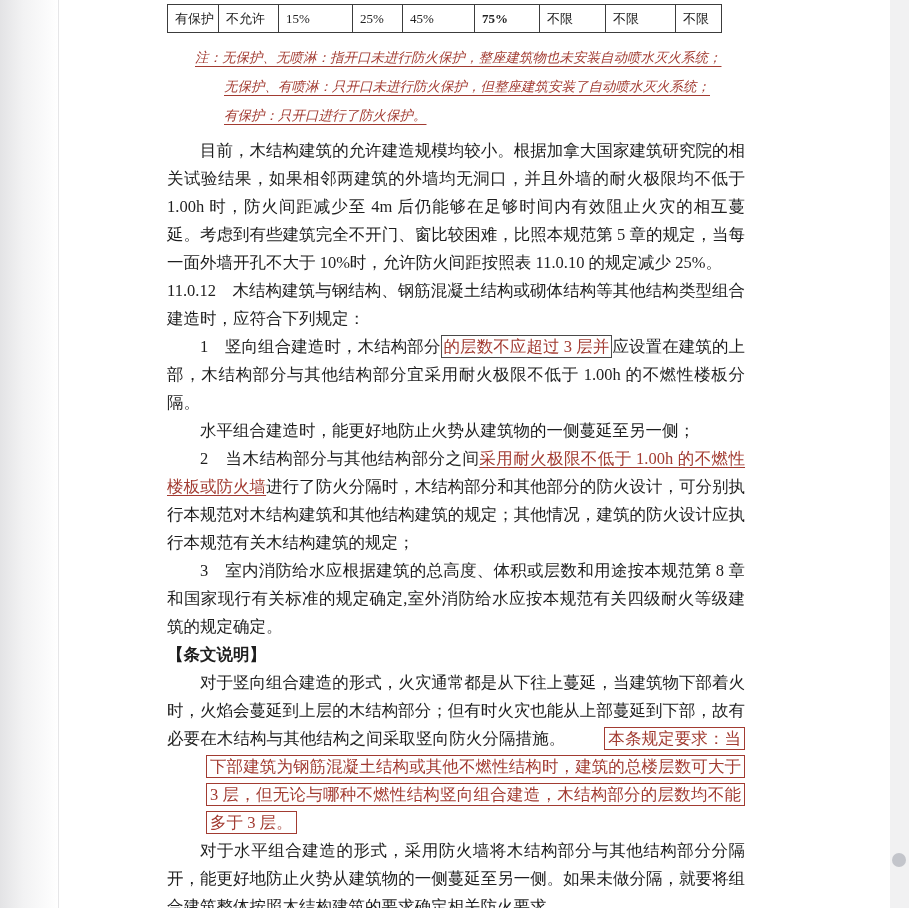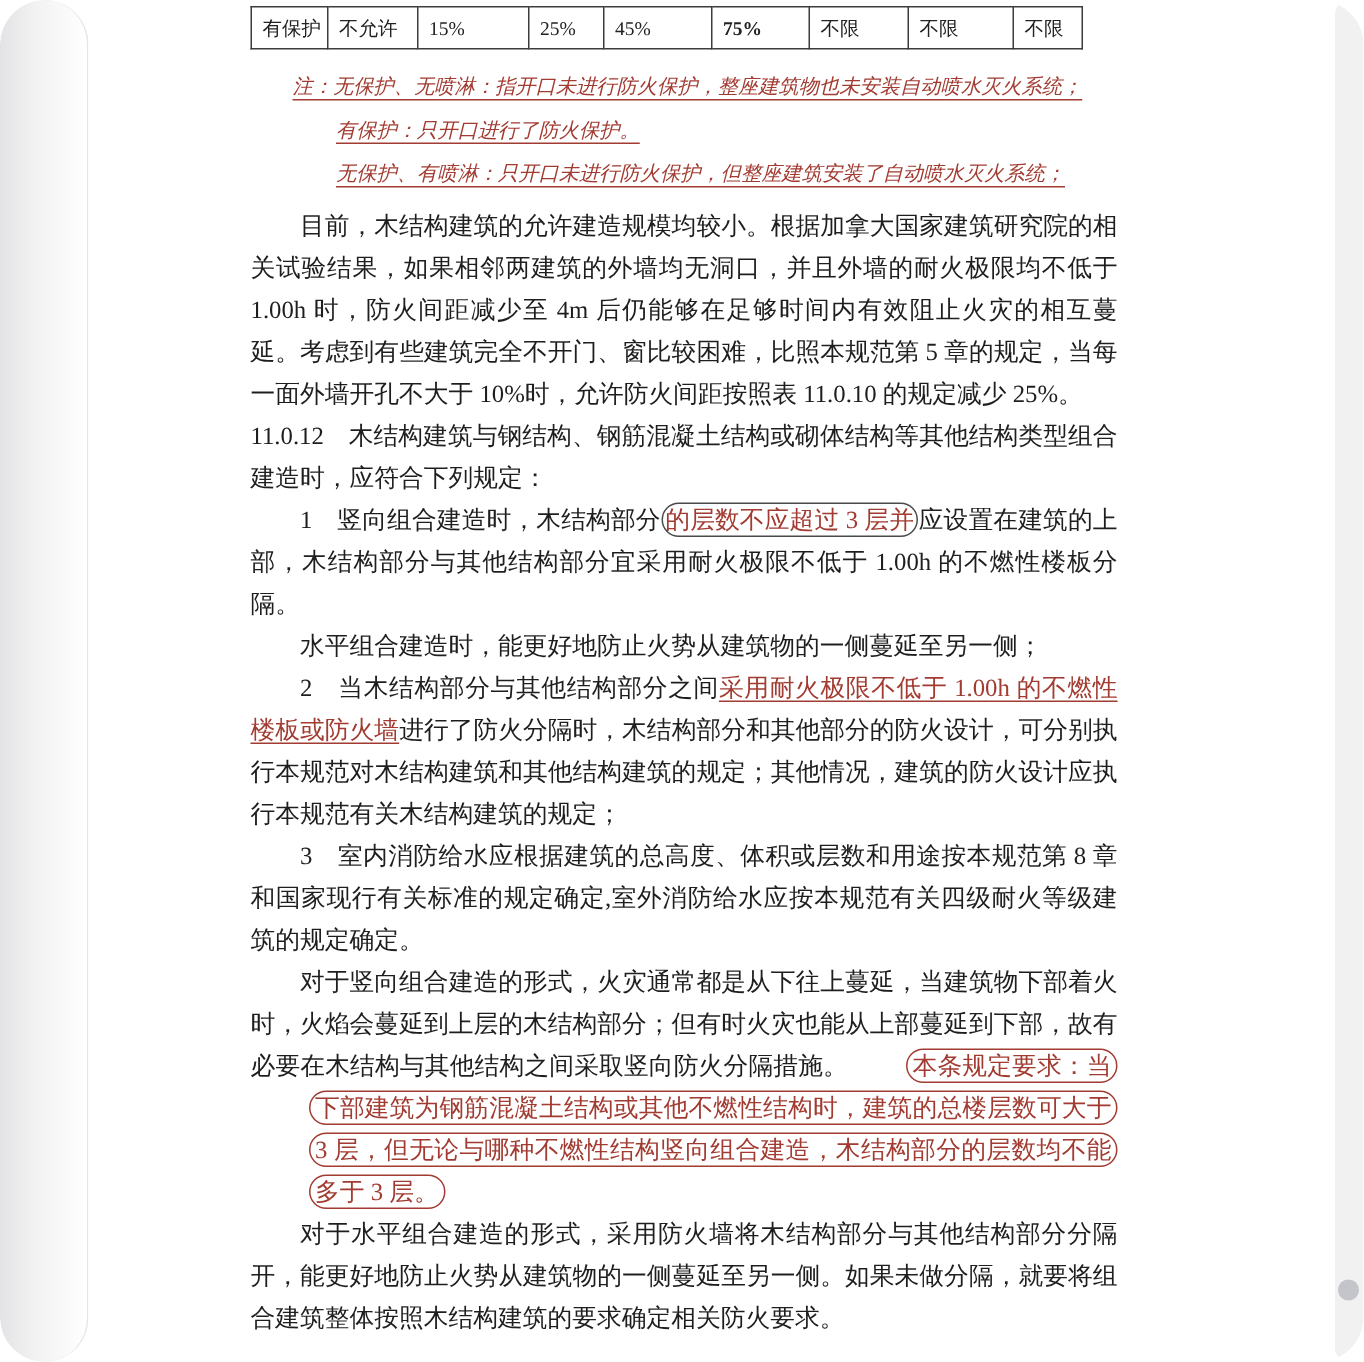--- a/index.html
+++ b/index.html
@@ -1,15 +1,15 @@
 <!DOCTYPE html>
 <html style="--red: #A23B31;"><head>
 <meta charset="utf-8">
 <style>
-  * { margin: 0; padding: 0; box-sizing: border-box; border-radius: 30px; }
+  * { margin: 0; padding: 0; box-sizing: border-box; }
   html, body { width: 909px; height: 908px; }
   body {
     font-family: "Liberation Serif", "DejaVu Serif", serif;
     background: #ffffff;
     position: relative;
     overflow: hidden;
   }
   .page {
     position: absolute; left: 0; top: 0;
     width: 909px; height: 908px;
@@ -114,28 +114,29 @@
             <td style="width: 65px; font-weight: bold;">75%</td>
             <td style="width: 66px;">不限</td>
             <td style="width: 70px;">不限</td>
             <td style="width: 46px;">不限</td>
           </tr>
     </tbody>
       </table>
 
     <div class="notes" id="notes">
         <div class="note-line" style="padding-left: 28px;">注：无保护、无喷淋：指开口未进行防火保护，整座建筑物也未安装自动喷水灭火系统；</div>
+        <div class="note-line" style="padding-left: 57px;">无保护、有喷淋：只开口未进行防火保护，但整座建筑安装了自动喷水灭火系统；</div>
         <div class="note-line" style="padding-left: 57px;">有保护：只开口进行了防火保护。</div>
-        <div class="note-line" style="padding-left: 57px;">无保护、有喷淋：只开口未进行防火保护，但整座建筑安装了自动喷水灭火系统；</div>
       </div>
 
     <div class="doc-body" id="doc-body">
         <div class="para indent"><span>目前，木结构建筑的允许建造规模均较小。根据加拿大国家建筑研究院的相关试验结果，如果相邻两建筑的外墙均无洞口，并且外墙的耐火极限均不低于 1.00h 时，防火间距减少至 4m 后仍能够在足够时间内有效阻止火灾的相互蔓延。考虑到有些建筑完全不开门、窗比较困难，比照本规范第 5 章的规定，当每一面外墙开孔不大于 10%时，允许防火间距按照表 11.0.10 的规定减少 25%。</span></div>
         <div class="para"><span>11.0.12　木结构建筑与钢结构、钢筋混凝土结构或砌体结构等其他结构类型组合建造时，应符合下列规定：</span></div>
         <div class="para indent"><span>1　竖向组合建造时，木结构部分</span><span class="seg-red-boxgray">的层数不应超过 3 层并</span><span>应设置在建筑的上部，木结构部分与其他结构部分宜采用耐火极限不低于 1.00h 的不燃性楼板分隔。</span></div>
         <div class="para indent"><span>水平组合建造时，能更好地防止火势从建筑物的一侧蔓延至另一侧；</span></div>
         <div class="para indent"><span>2　当木结构部分与其他结构部分之间</span><span class="seg-red-underline">采用耐火极限不低于 1.00h 的不燃性楼板或防火墙</span><span>进行了防火分隔时，木结构部分和其他部分的防火设计，可分别执行本规范对木结构建筑和其他结构建筑的规定；其他情况，建筑的防火设计应执行本规范有关木结构建筑的规定；</span></div>
         <div class="para indent"><span>3　室内消防给水应根据建筑的总高度、体积或层数和用途按本规范第 8 章和国家现行有关标准的规定确定,室外消防给水应按本规范有关四级耐火等级建筑的规定确定。</span></div>
+        <div class="para"><span class="seg-bold">【条文说明】</span></div>
         <div class="para indent"><span>对于竖向组合建造的形式，火灾通常都是从下往上蔓延，当建筑物下部着火时，火焰会蔓延到上层的木结构部分；但有时火灾也能从上部蔓延到下部，故有必要在木结构与其他结构之间采取竖向防火分隔措施。</span><span class="seg-red-boxred">本条规定要求：当下部建筑为钢筋混凝土结构或其他不燃性结构时，建筑的总楼层数可大于 3 层，但无论与哪种不燃性结构竖向组合建造，木结构部分的层数均不能多于 3 层。</span></div>
         <div class="para indent"><span>对于水平组合建造的形式，采用防火墙将木结构部分与其他结构部分分隔开，能更好地防止火势从建筑物的一侧蔓延至另一侧。如果未做分隔，就要将组合建筑整体按照木结构建筑的要求确定相关防火要求。</span></div>
       </div>
   </div>
 </div>
 
 </body></html>

